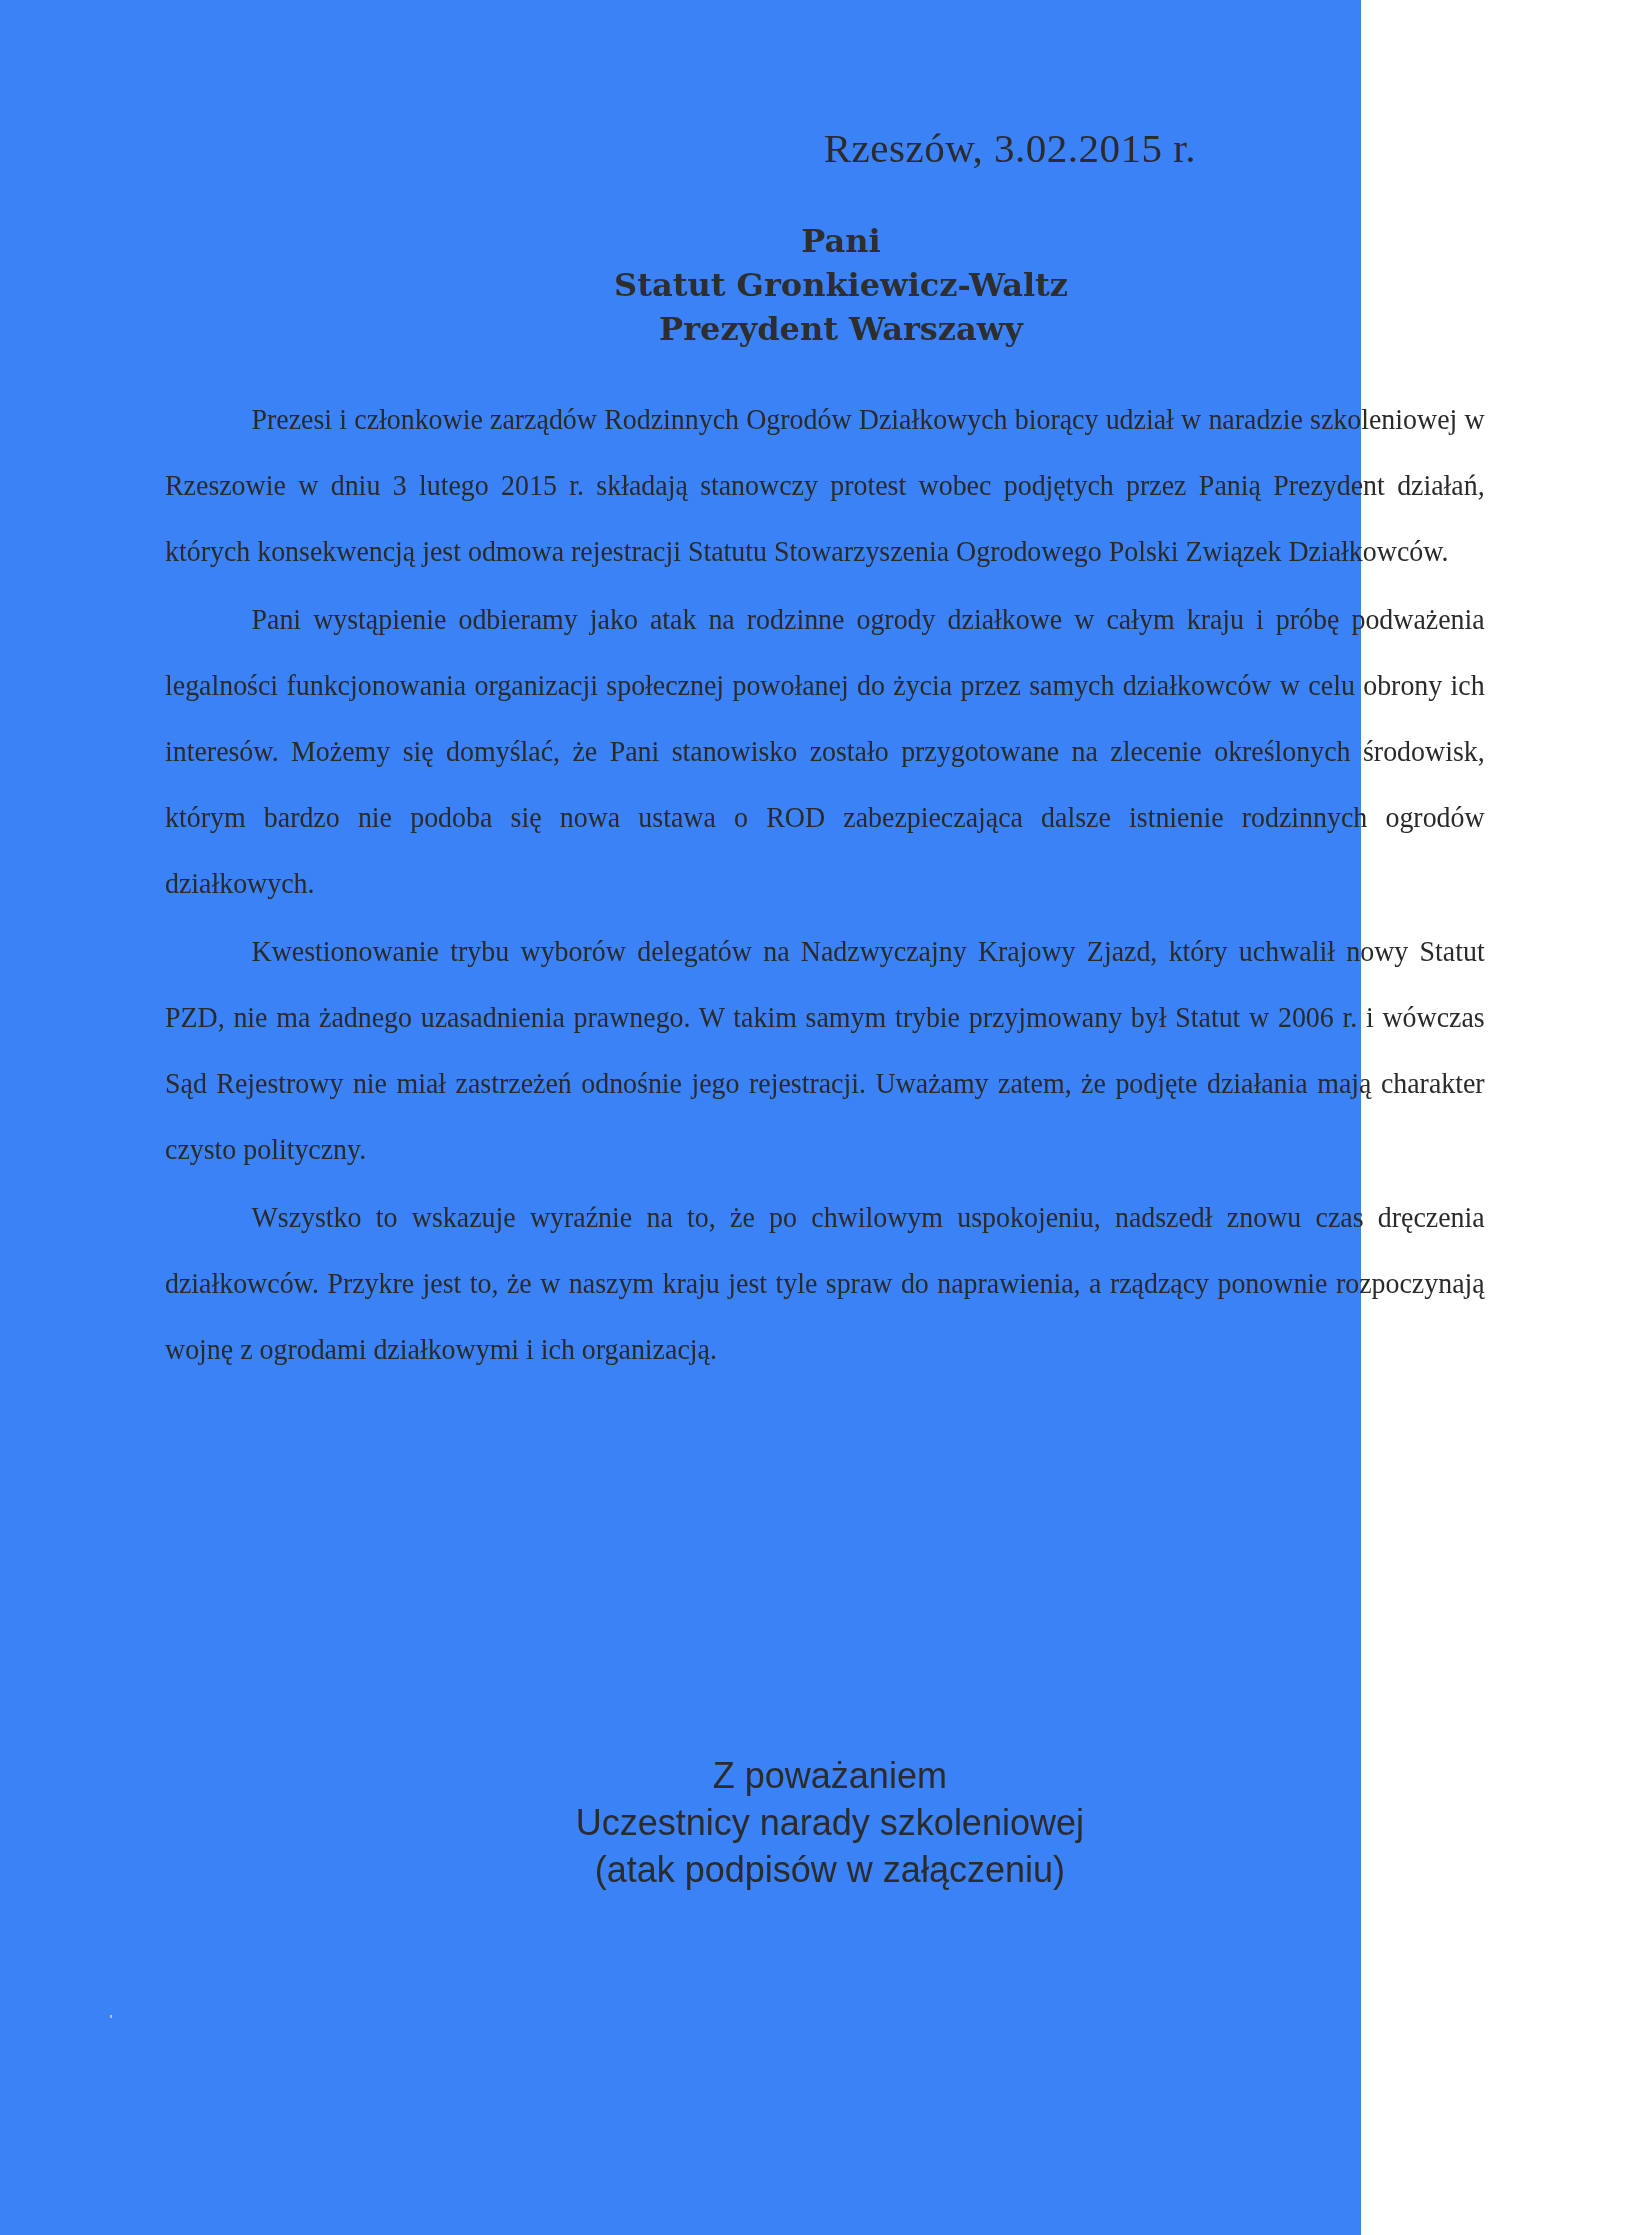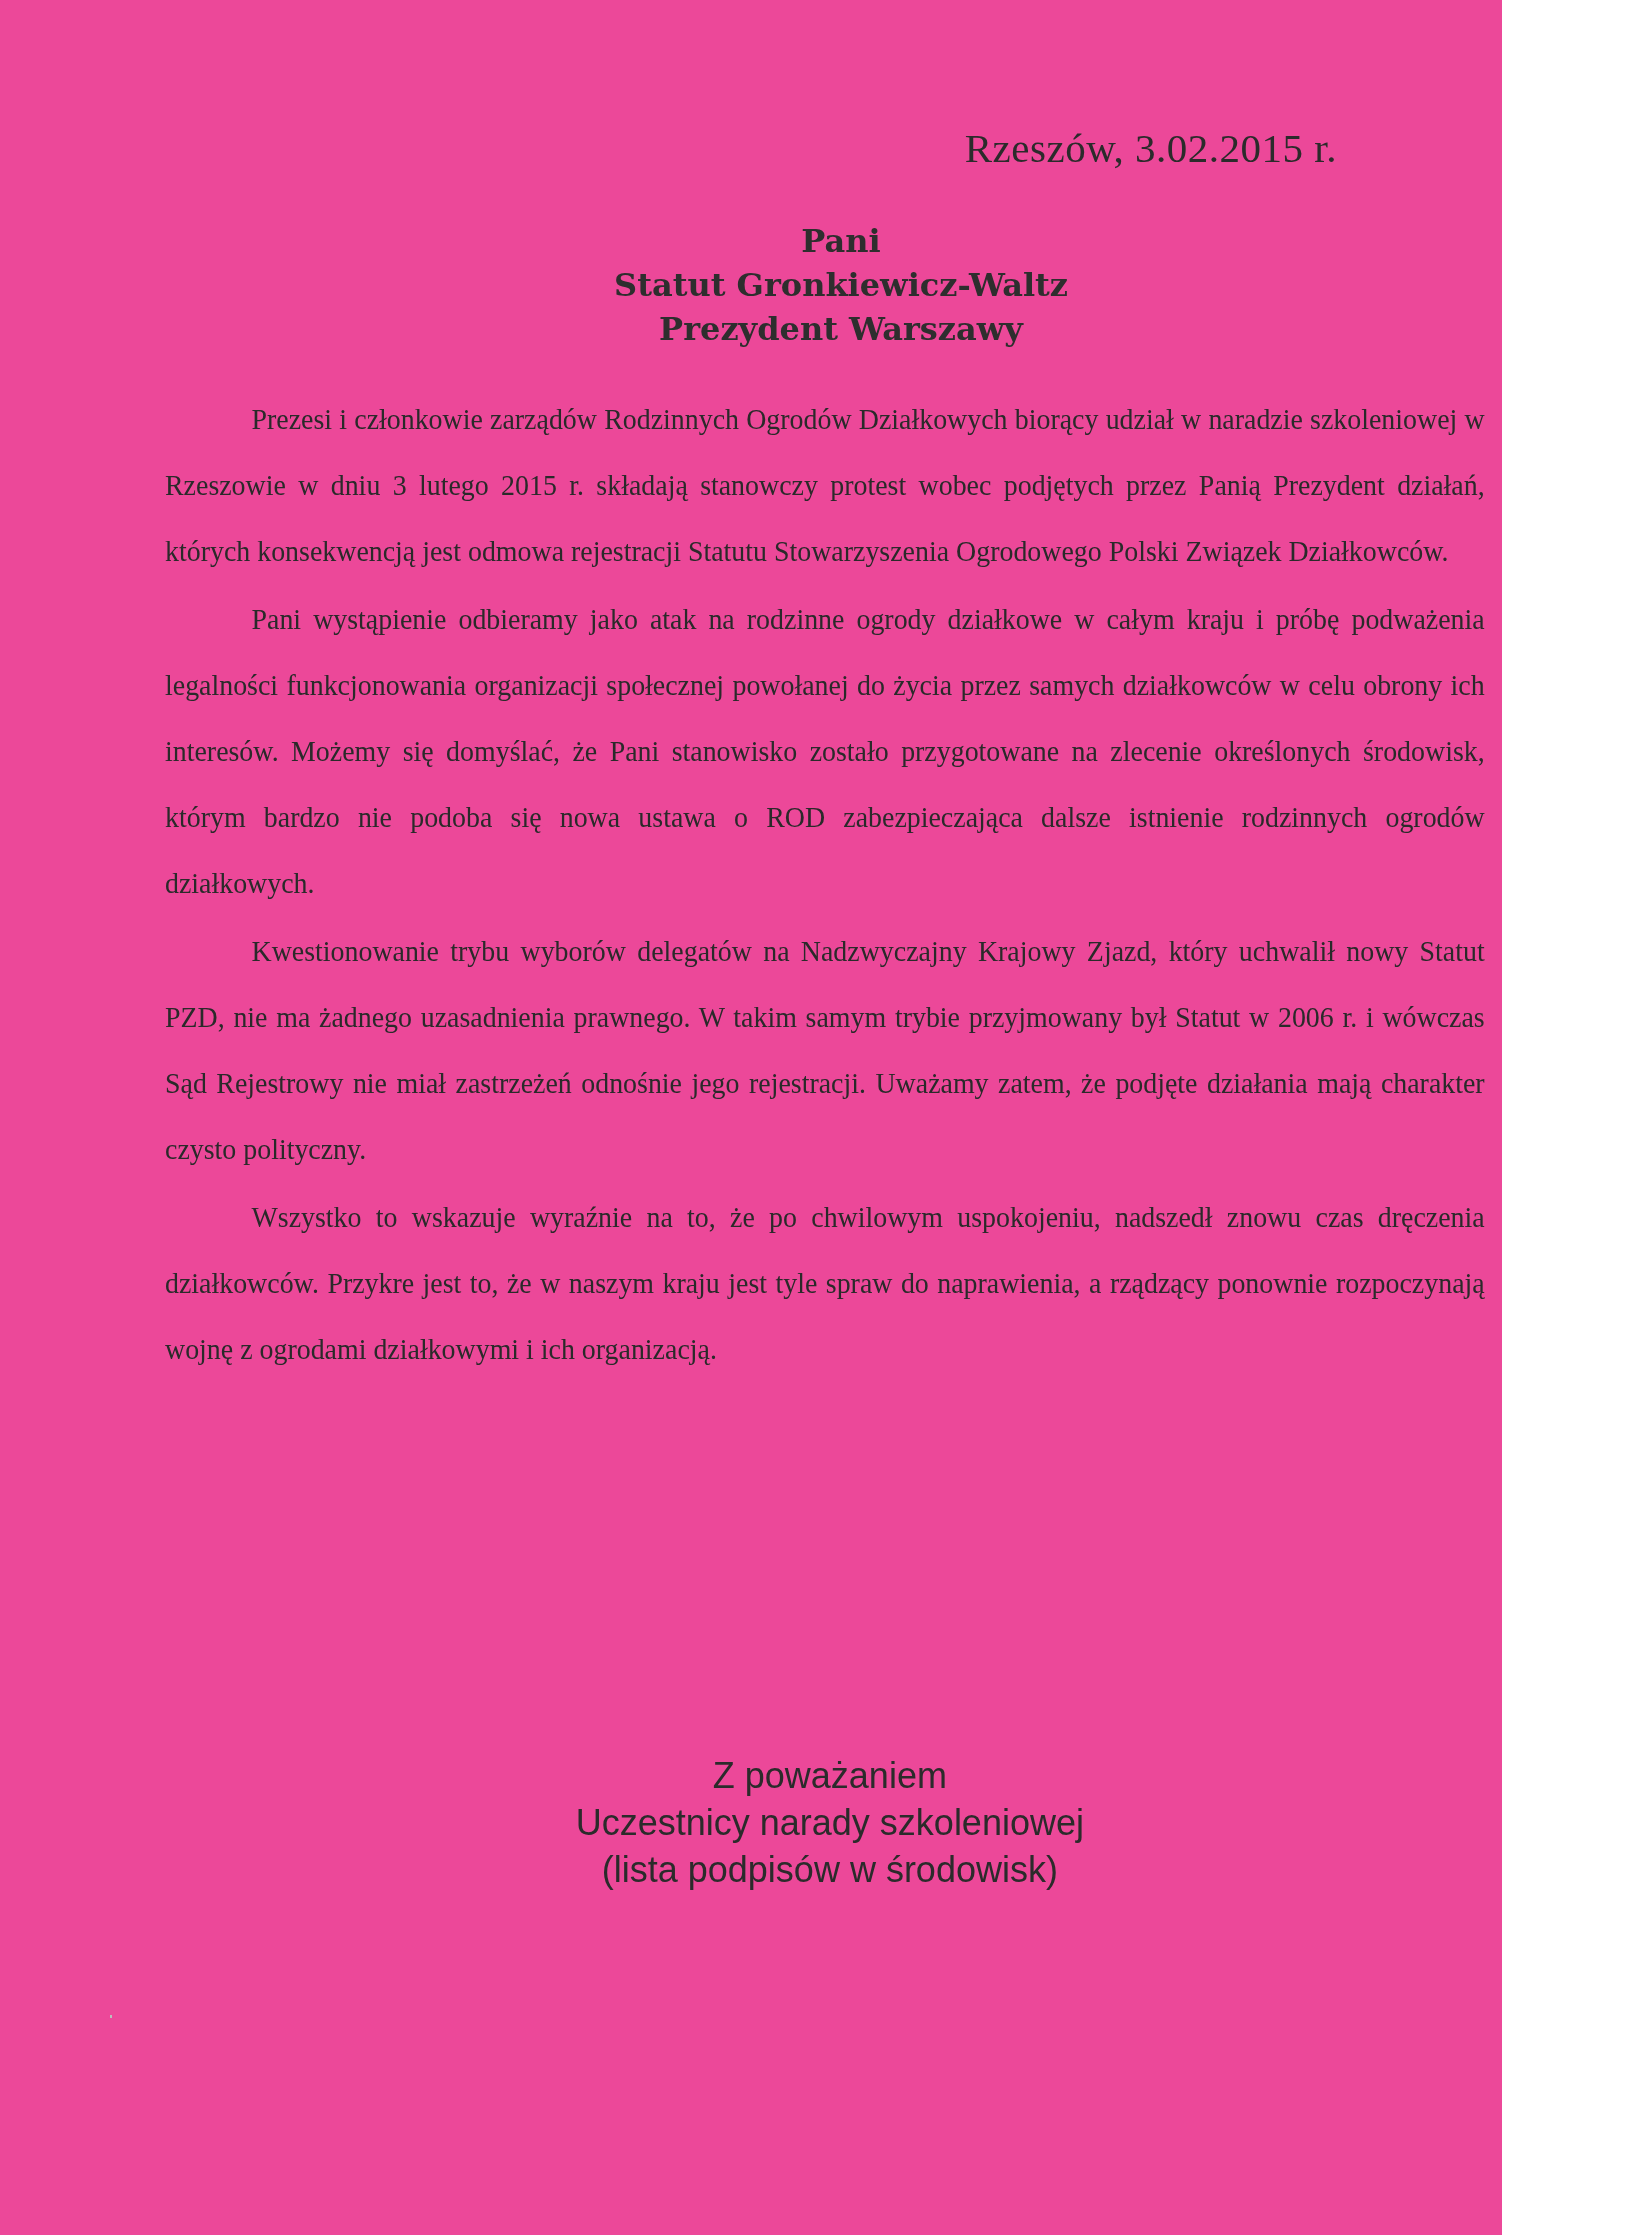--- a/index.html
+++ b/index.html
@@ -11,23 +11,23 @@
       width: 1650px;
       height: 2236px;
       position: relative;
       overflow: hidden;
       color: #2a2a2a;
       font-family: "DejaVu Serif", "Liberation Serif", serif;
     }
     .page {
       position: absolute;
       left: 0; top: 0;
-      width: 1502px;
+      width: 1361px;
       height: 2236px;
-      background: #ec4899;
+      background: #3b82f6;
     }
     .date {
       position: absolute;
       right: 165px;
       top: 124px;
       font-family: "Liberation Serif", "DejaVu Serif", serif;
       font-size: 41px;
       letter-spacing: 0.5px;
       color: #2b2b2b;
     }
@@ -99,18 +99,18 @@
   <div class="body">
     <p>Prezesi i członkowie zarządów Rodzinnych Ogrodów Działkowych biorący udział w naradzie szkoleniowej w Rzeszowie w dniu 3 lutego 2015 r. składają stanowczy protest wobec podjętych przez Panią Prezydent działań, których konsekwencją jest odmowa rejestracji Statutu Stowarzyszenia Ogrodowego Polski Związek Działkowców.</p>
     <p>Pani wystąpienie odbieramy jako atak na rodzinne ogrody działkowe w całym kraju i próbę podważenia legalności funkcjonowania organizacji społecznej powołanej do życia przez samych działkowców w celu obrony ich interesów. Możemy się domyślać, że Pani stanowisko zostało przygotowane na zlecenie określonych środowisk, którym bardzo nie podoba się nowa ustawa o ROD zabezpieczająca dalsze istnienie rodzinnych ogrodów działkowych.</p>
     <p>Kwestionowanie trybu wyborów delegatów na Nadzwyczajny Krajowy Zjazd, który uchwalił nowy Statut PZD, nie ma żadnego uzasadnienia prawnego. W takim samym trybie przyjmowany był Statut w 2006 r. i wówczas Sąd Rejestrowy nie miał zastrzeżeń odnośnie jego rejestracji. Uważamy zatem, że podjęte działania mają charakter czysto polityczny.</p>
     <p>Wszystko to wskazuje wyraźnie na to, że po chwilowym uspokojeniu, nadszedł znowu czas dręczenia działkowców. Przykre jest to, że w naszym kraju jest tyle spraw do naprawienia, a rządzący ponownie rozpoczynają wojnę z ogrodami działkowymi i ich organizacją.</p>
   </div>
 
   <div class="closing">
     <div>Z poważaniem</div>
     <div>Uczestnicy narady szkoleniowej</div>
-    <div>(lista podpisów w środowisk)</div>
+    <div>(atak podpisów w załączeniu)</div>
   </div>
 
   <div class="speck"></div>
 </div>
 
 
 </body></html>

